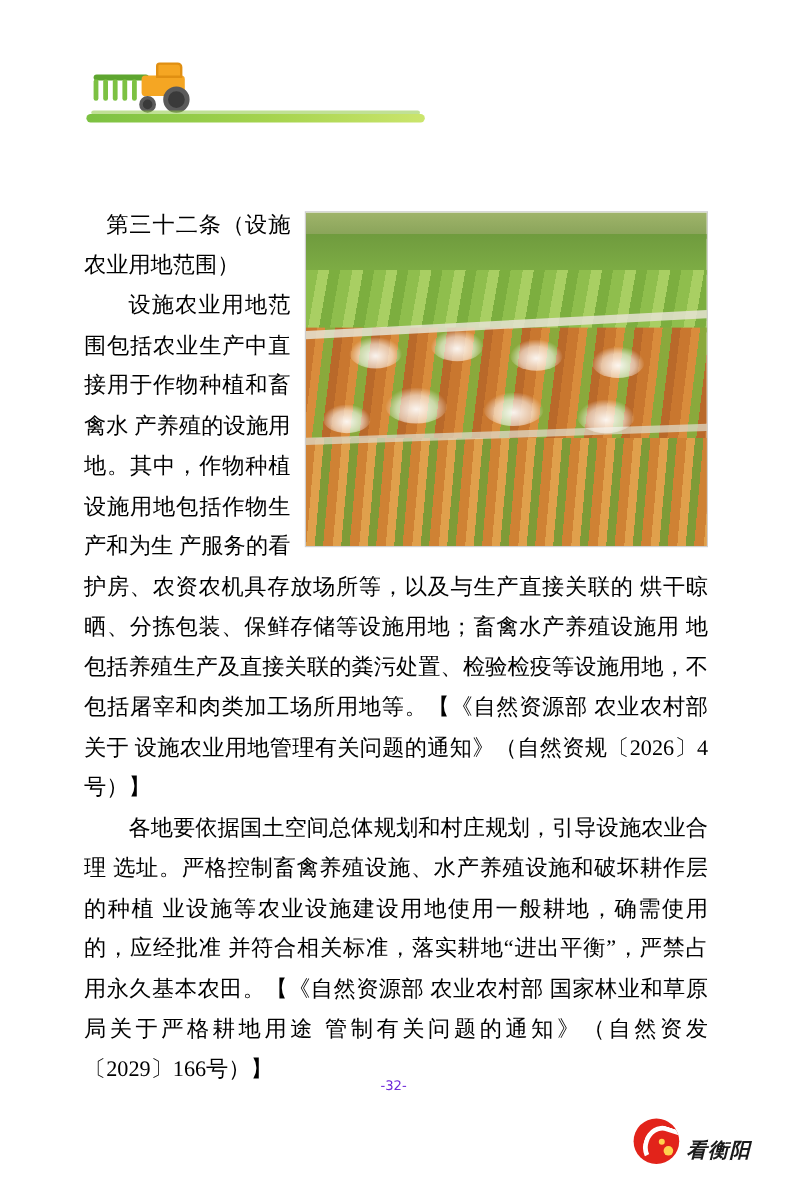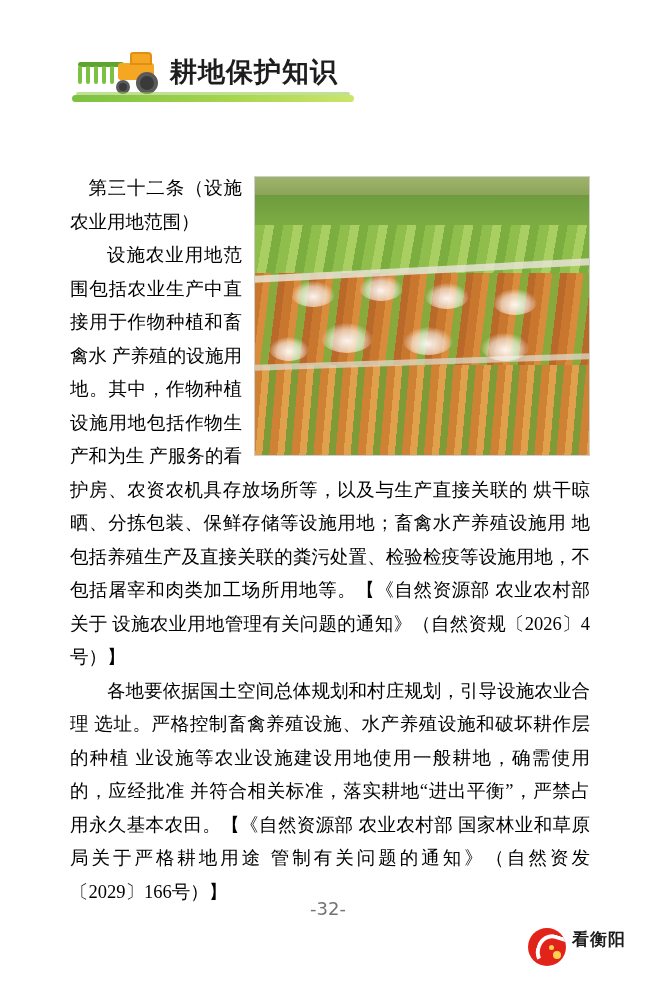--- a/index.html
+++ b/index.html
@@ -251,31 +251,32 @@
   }
 
   
   .page-number {
     position: absolute;
     left: 0;
     top: 898px;
     width: 656px;
     text-align: center;
     font-family: "DejaVu Sans", sans-serif;
-    font-size: 18px;
-    color: #737373;
+    font-size: 11px;
+    color: #6d28d9;
   }
   .logo {
     position: absolute;
     right: 30px;
     top: 928px;
     height: 42px;
     display: flex;
-    align-items: flex-start;
+    align-items: flex-end;
     gap: 6px;
+    font-style: italic;
   }
   .logo-mark {
     width: 38px;
     height: 38px;
     border-radius: 50%;
     background: #e2231a;
     position: relative;
     overflow: hidden;
     flex: none;
   }
@@ -332,21 +333,20 @@
             <i></i>
             <i></i>
             <i></i>
             <i></i>
         </div>
         <div class="tr-body"></div>
         <div class="tr-cab"></div>
         <div class="tr-wheel-s"></div>
         <div class="tr-wheel-b"></div>
       </div>
-      <div class="banner-title">耕地保护知识</div>
       <div class="banner-underline b2"></div>
       <div class="banner-underline"></div>
     </div>
   </div>
 
 
   <div class="body-text">
 
     <div class="photo">
       <div class="ph-sky"></div>

